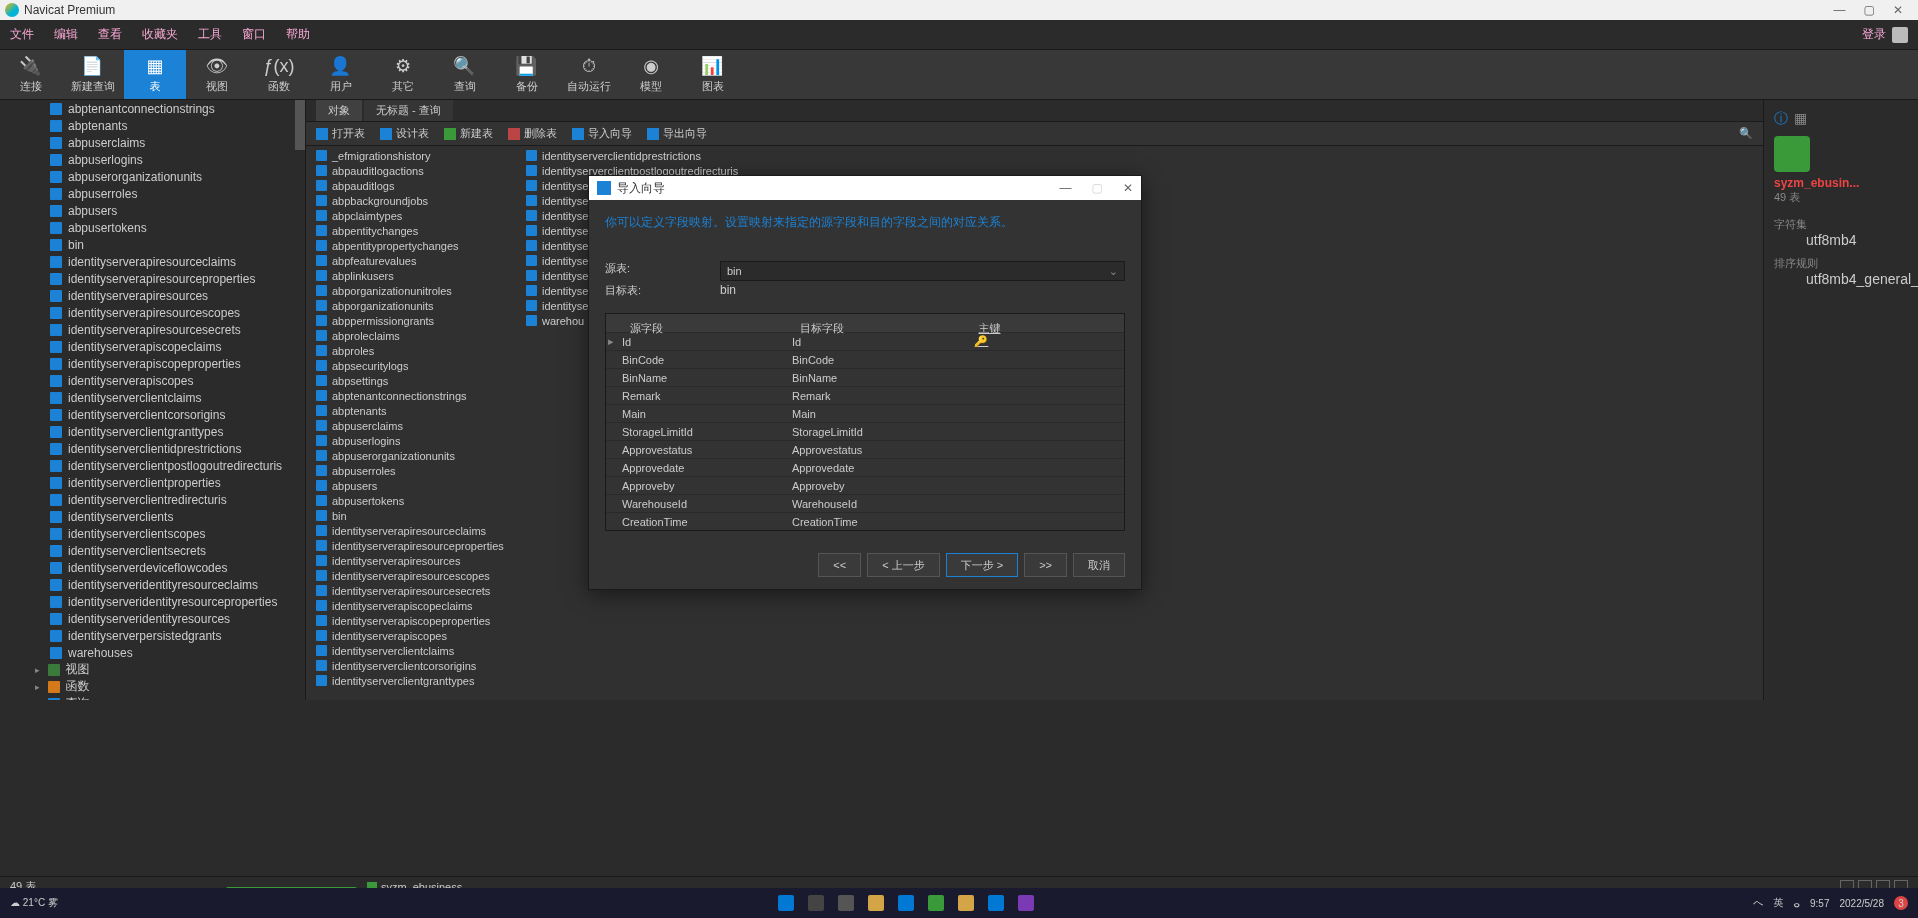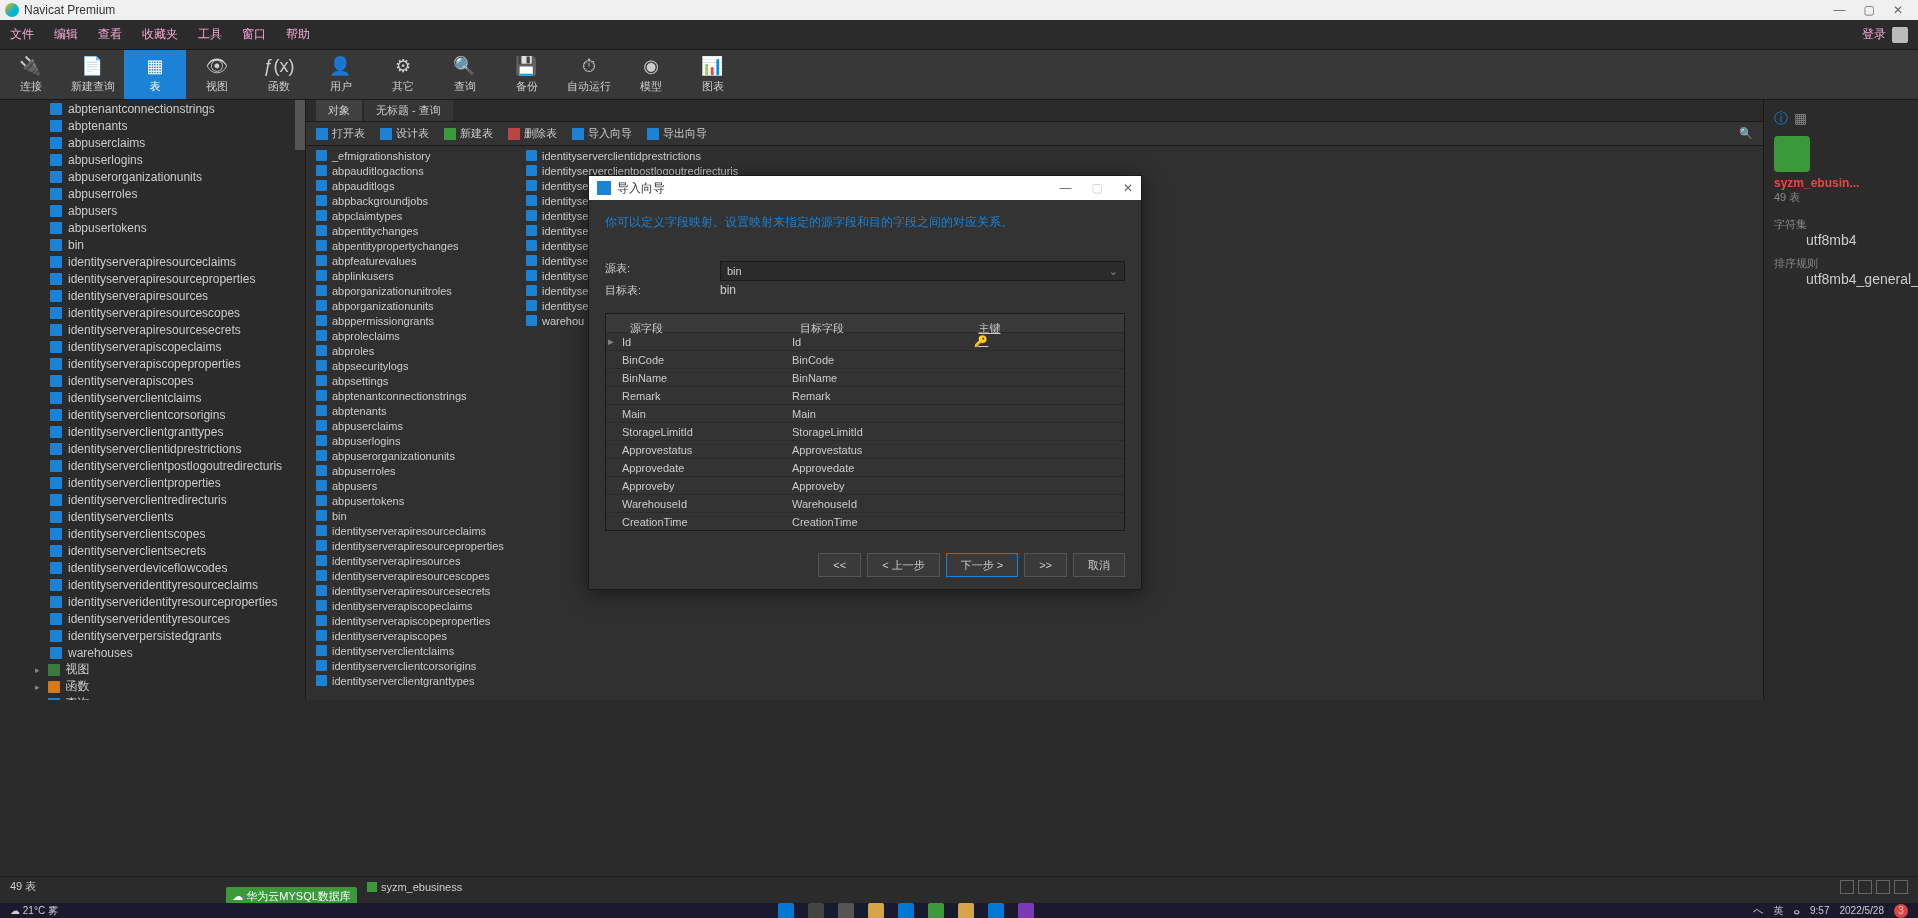--- a/index.html
+++ b/index.html
@@ -76,21 +76,21 @@
 .dlg-footer { display: flex; justify-content: flex-end; gap: 6px; padding: 12px 16px; }
 .dlg-footer button { background: #3a3a3a; border: 1px solid #555; color: #ccc; height: 24px; padding: 0 14px; font-size: 11px; }
 .dlg-footer button.primary { border-color: #1b82d6; }
 
 .statusbar { position: absolute; left: 0; right: 0; height: 20px; background: #2b2b2b; border-top: 1px solid #1a1a1a; display: flex; align-items: center; padding: 0 10px; gap: 10px; font-size: 11px; bottom: 22px; }
 .statusbar .green-badge { background: #3a9a3a; color: #fff; padding: 2px 6px; border-radius: 2px; margin-top: 19px; }
 .statusbar .db-badge { display: flex; align-items: center; gap: 4px; }
 .statusbar .right { margin-left: auto; display: flex; gap: 4px; }
 .statusbar .sq { width: 14px; height: 14px; border: 1px solid #666; }
 
-.taskbar { position: absolute; left: 0; right: 0; bottom: 0; height: 15px; background: #1a1a2e; display: flex; align-items: center; padding: 0 10px; gap: 8px; font-size: 10px; color: #ccc; }
+.taskbar { position: absolute; left: 0; right: 0; bottom: 0; height: 30px; background: #1a1a2e; display: flex; align-items: center; padding: 0 10px; gap: 8px; font-size: 10px; color: #ccc; }
 .taskbar .center { flex: 1; display: flex; justify-content: center; gap: 14px; }
 .taskbar .tico { width: 16px; height: 16px; border-radius: 2px; }
 .taskbar .right { display: flex; align-items: center; gap: 10px; }
 </style>
 </head>
 <body>
 
 <div class="titlebar">
   <div class="logo"></div>
   <div class="title">Navicat Premium</div>

